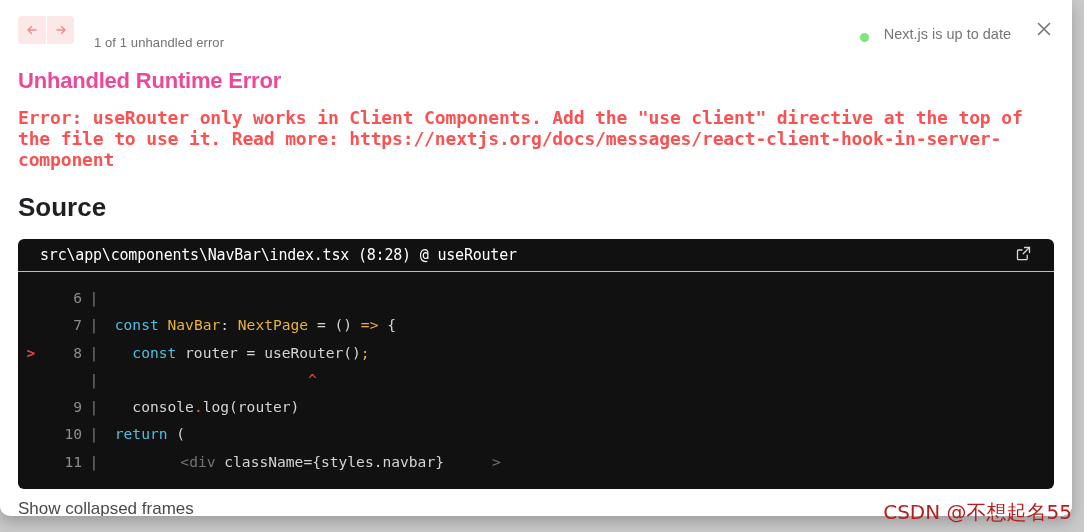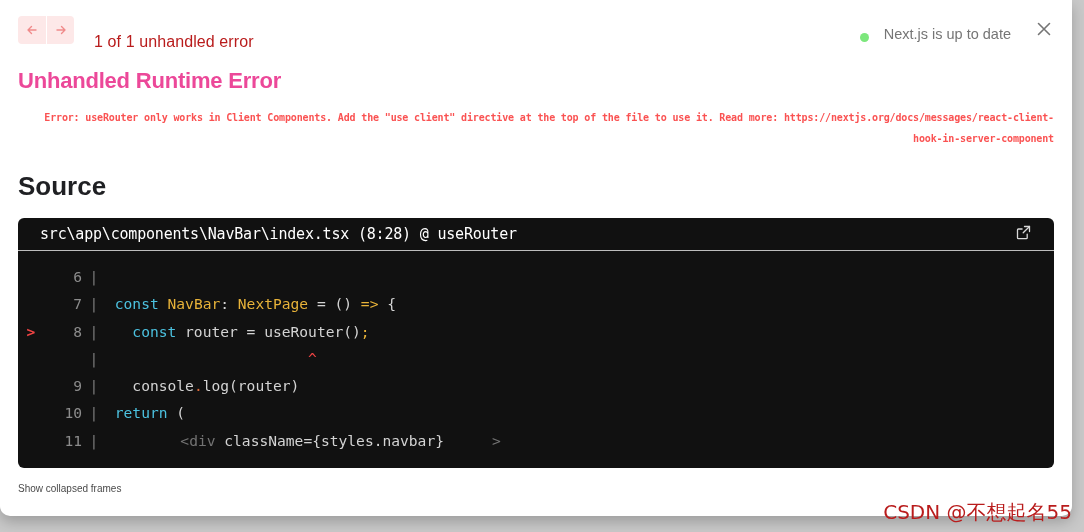--- a/index.html
+++ b/index.html
@@ -52,22 +52,22 @@
     align-items: center;
     justify-content: center;
     cursor: pointer;
   }
   .nav-btn + .nav-btn {
     border-left: 1px solid #ffffff;
   }
   .nav-btn svg { display: block; }
   .error-count {
     margin-left: 20px;
-    font-size: 16px;
-    color: #b91c1c;
+    font-size: 13px;
+    color: #737373;
     letter-spacing: 0.1px;
     white-space: nowrap;
     margin-top: 24px;
   }
   .topbar-right {
     margin-left: auto;
     display: flex;
     align-items: flex-end;
     gap: 15px;
   }
@@ -102,29 +102,28 @@
   }
   .error-title {
     font-size: 22px;
     font-weight: bold;
     color: #ec4899;
     margin: 8px 0 13px 0;
     letter-spacing: -0.2px;
   }
   .error-message {
     font-family: "DejaVu Sans Mono", "Liberation Mono", monospace;
-    font-size: 10px;
+    font-size: 18px;
     font-weight: bold;
     line-height: 21px;
     color: #fa5252;
     margin: 13px 0 0 0;
     white-space: pre-wrap;
     word-break: break-word;
     letter-spacing: -0.15px;
-    text-align: right;
   }
   .source-title {
     font-size: 26px;
     font-weight: bold;
     color: #1f2023;
     margin: 22px 0 0 0;
   }
 
   
   .code-card {
@@ -201,21 +200,21 @@
   .tok-punc   { color: #d4d4d4; }
   .tok-semi   { color: #e8b339; }
   .tok-dot    { color: #e06c3b; }
   .caret-text { color: #f04444; }
 
   
   .dialog-footer {
     padding: 10px 18px 0 18px;
   }
   .collapsed-frames {
-    font-size: 10px;
+    font-size: 17px;
     color: #4a4a4a;
     background: none;
     border: none;
     padding: 0;
     cursor: pointer;
     font-family: "Liberation Sans", sans-serif;
   }
 
   
   #watermark {

